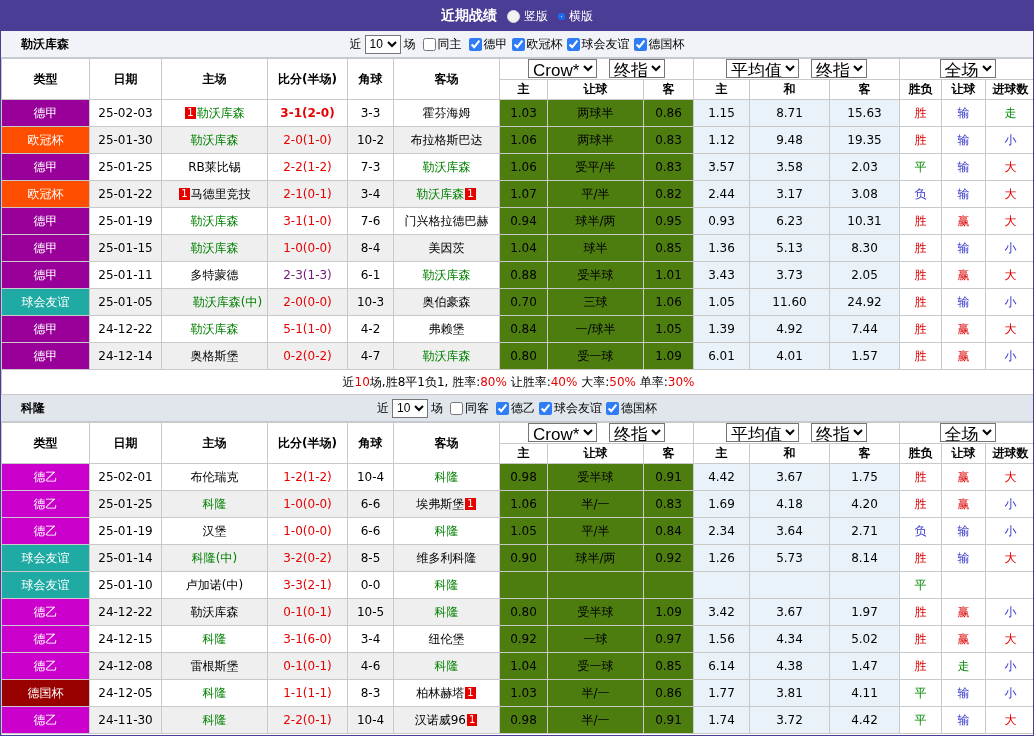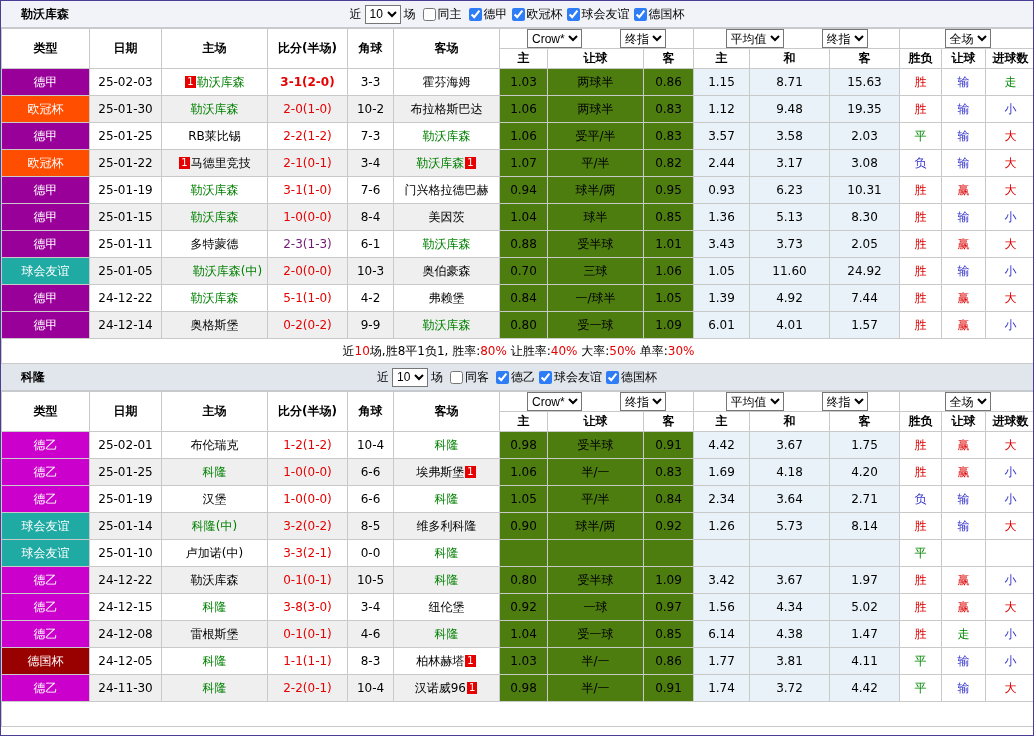--- a/index.html
+++ b/index.html
@@ -16,39 +16,50 @@
   .team-band{height:26px;position:relative;display:flex;align-items:center;justify-content:center;border-bottom:1px solid #c5cbd4;}
   .team-name{position:absolute;left:20px;font-weight:bold;}
   .filter{display:flex;align-items:center;gap:3px;}
   .filter select{font-size:12px;height:19px;border:1px solid #767676;background:#fff;}
   .filter label{display:flex;align-items:center;gap:1px;cursor:pointer;}
   .filter input[type=checkbox]{width:13px;height:13px;margin:0 1px 0 4px;accent-color:#2e7df6;}
   
   table{border-collapse:collapse;table-layout:fixed;width:1034px;}
   th,td{border:1px solid #c9c9c9;padding:0;text-align:center;white-space:nowrap;overflow:hidden;}
   thead th{height:19px;font-weight:bold;background:#fff;font-size:12px;}
-  thead .grp select{font-size:12px;height:19px;border:1px solid #767676;background:#fff;margin:0 19px;}
+  thead .grp select{font-size:17px;height:19px;border:1px solid #767676;background:#fff;margin:0 6px;}
   tbody td{height:26px;font-size:12px;}
   td.c-cream{background:#4d7c0f;}
   td.c-blue{background:#e9f2f8;}
   tr.stripe td.c-plain{background:#efefef;}
   td.c-plain{background:#fff;}
   td.c-res{background:#fff;}
   .badge{color:#fff;}
   .card{display:inline-block;background:#e60000;color:#fff;font-size:10px;line-height:12px;padding:0 2px;margin:0 1px;vertical-align:1px;}
   
   .summary-row td{height:24px;background:#fff;}
   .summary-row span.r{color:#e60000;}
   .summary-row span.k{color:#000;}
 </style>
 </head>
 <body>
 
 <div class="page">
 
+  <div class="titlebar">
+    <span class="title">近期战绩</span>
+    <label>
+      <input type="radio" name="layout" style="">
+      <span>竖版</span>
+    </label>
+    <label>
+      <input type="radio" name="layout" checked="" style="">
+      <span>横版</span>
+    </label>
+  </div>
 
   <section>
   <div class="team-band" style="background: rgb(242, 243, 248);">
     <span class="team-name">勒沃库森</span>
     <div class="filter">
       <span>近</span>
       <select><option>10</option></select>
       <span>场</span>
       <label>
         <input type="checkbox" style="">
@@ -274,21 +285,21 @@
     <td class="c-blue">7.44</td>
     <td class="c-res" style="color: rgb(221, 0, 0);">胜</td>
     <td class="c-res" style="color: rgb(221, 0, 0);">赢</td>
     <td class="c-res" style="color: rgb(221, 0, 0);">大</td>
   </tr>
           <tr class="stripe">
     <td class="badge" style="background: rgb(153, 0, 153);">德甲</td>
     <td class="c-plain">24-12-14</td>
     <td class="c-plain"><span>奥格斯堡</span></td>
     <td class="c-plain" style="color: rgb(230, 0, 0);">0-2(0-2)</td>
-    <td class="c-plain">9-9</td>
+    <td class="c-plain">4-7</td>
     <td class="c-plain"><span style="color: rgb(0, 128, 0);">勒沃库森</span></td>
     <td class="c-cream">0.80</td>
     <td class="c-cream">受一球</td>
     <td class="c-cream">1.09</td>
     <td class="c-blue">6.01</td>
     <td class="c-blue">4.01</td>
     <td class="c-blue">1.57</td>
     <td class="c-res" style="color: rgb(221, 0, 0);">胜</td>
     <td class="c-res" style="color: rgb(221, 0, 0);">赢</td>
     <td class="c-res" style="color: rgb(51, 51, 204);">小</td>
@@ -476,21 +487,21 @@
     <td class="c-blue">3.67</td>
     <td class="c-blue">1.97</td>
     <td class="c-res" style="color: rgb(221, 0, 0);">胜</td>
     <td class="c-res" style="color: rgb(221, 0, 0);">赢</td>
     <td class="c-res" style="color: rgb(51, 51, 204);">小</td>
   </tr>
           <tr>
     <td class="badge" style="background: rgb(204, 0, 204);">德乙</td>
     <td class="c-plain">24-12-15</td>
     <td class="c-plain"><span style="color: rgb(0, 128, 0);">科隆</span></td>
-    <td class="c-plain" style="color: rgb(230, 0, 0);">3-8(3-0)</td>
+    <td class="c-plain" style="color: rgb(230, 0, 0);">3-1(6-0)</td>
     <td class="c-plain">3-4</td>
     <td class="c-plain"><span>纽伦堡</span></td>
     <td class="c-cream">0.92</td>
     <td class="c-cream">一球</td>
     <td class="c-cream">0.97</td>
     <td class="c-blue">1.56</td>
     <td class="c-blue">4.34</td>
     <td class="c-blue">5.02</td>
     <td class="c-res" style="color: rgb(221, 0, 0);">胜</td>
     <td class="c-res" style="color: rgb(221, 0, 0);">赢</td>

